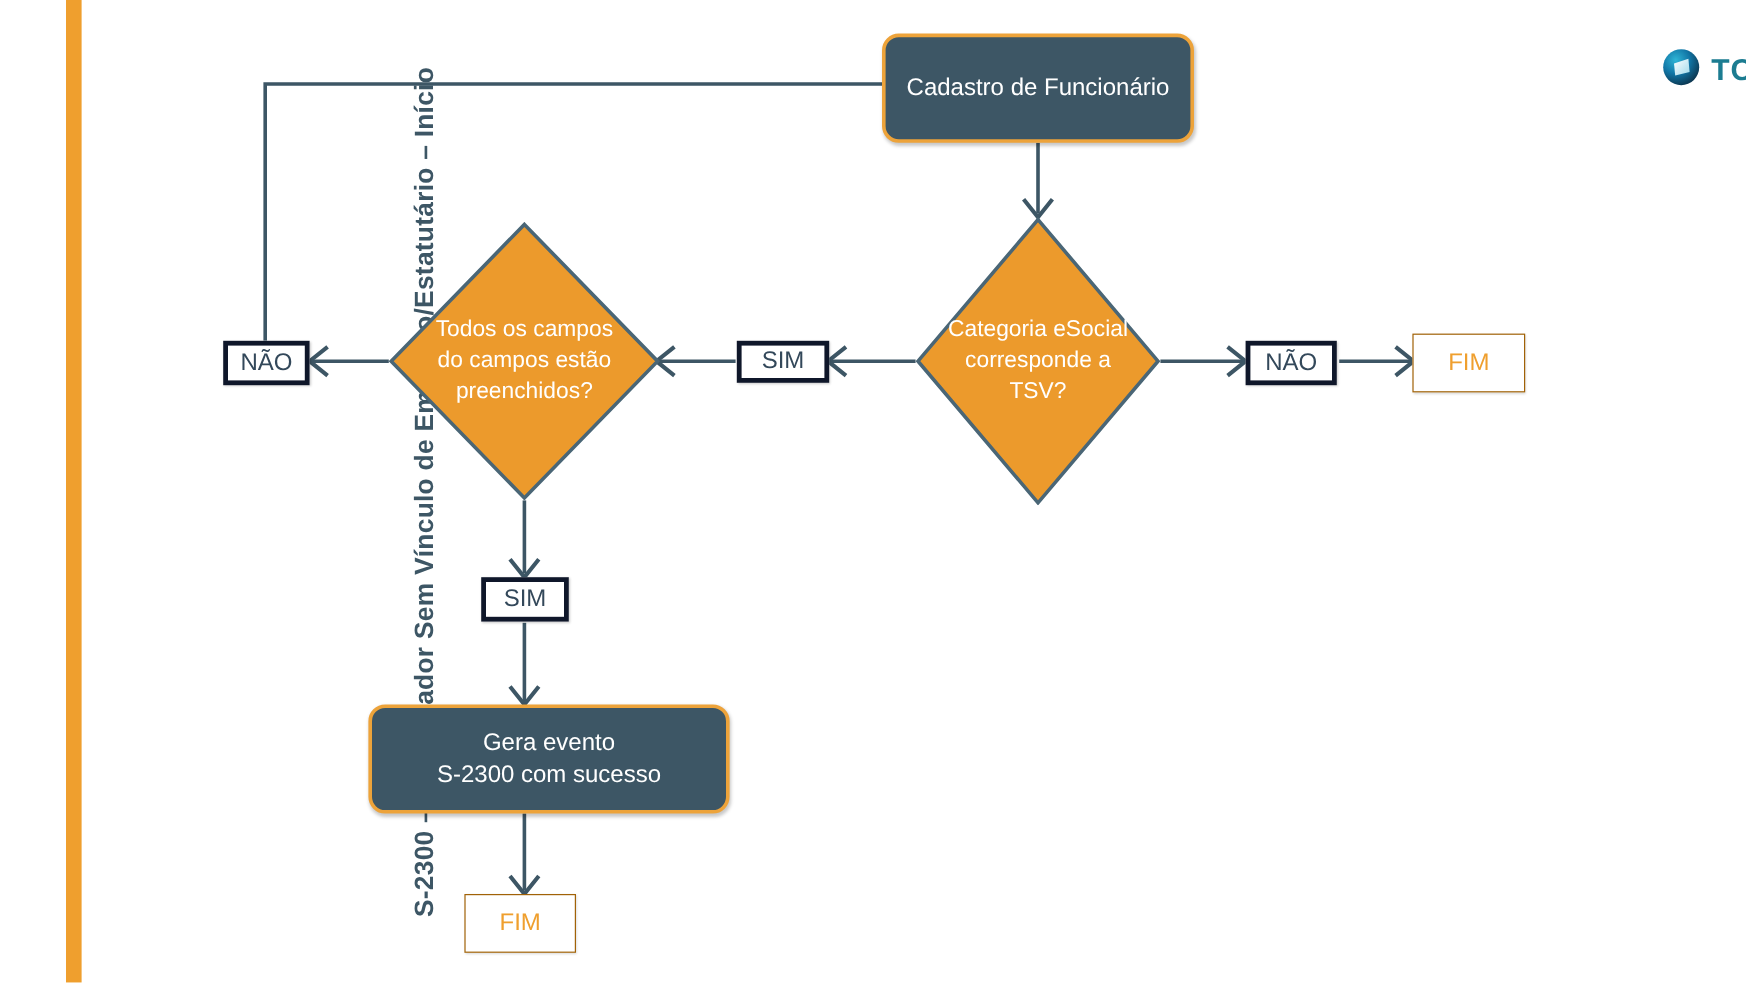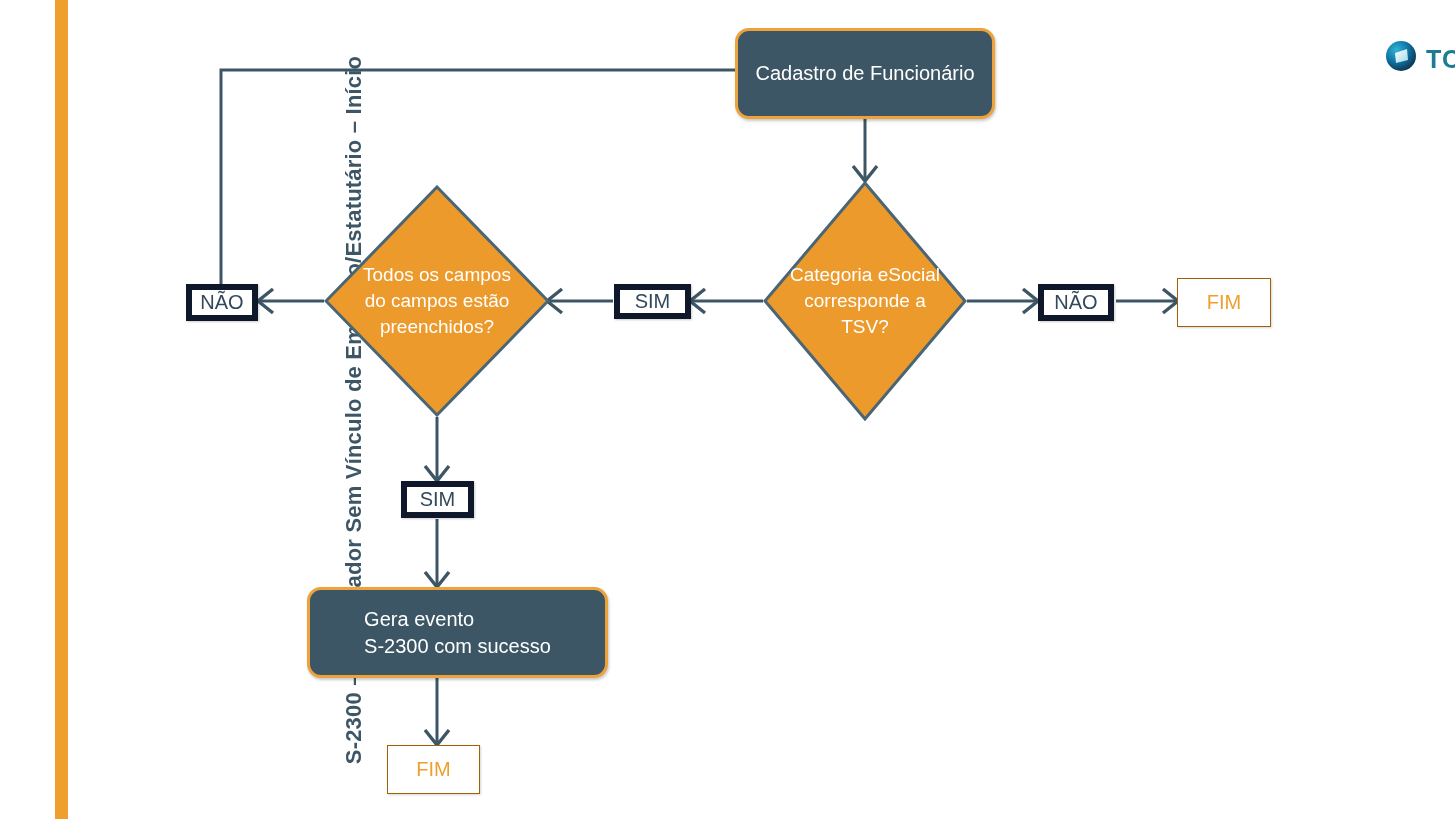--- a/index.html
+++ b/index.html
@@ -94,21 +94,21 @@
     width: 1455px;
     height: 819px;
   }
 
   .node {
     position: absolute;
     box-sizing: border-box;
     display: flex;
     align-items: center;
     justify-content: center;
-    text-align: left;
+    text-align: center;
   }
 
   
   .proc {
     background: #3d5665;
     border: 3px solid #eda33a;
     border-radius: 14px;
     color: #ffffff;
     font-size: 20px;
     line-height: 1.33;
@@ -135,21 +135,21 @@
     justify-content: center;
     text-align: center;
     color: #ffffff;
     font-size: 19px;
     line-height: 1.36;
   }
 
   
   .label-box {
     background: #ffffff;
-    border: 6px solid #0f172a;
+    border: 4px solid #0f172a;
     color: #33485a;
     font-size: 20px;
     box-shadow: 1px 1px 2px rgba(0,0,0,0.20);
   }
 
   
   .fim-box {
     background: #ffffff;
     border: 1px solid #a16207;
     color: #ef9f2e;

